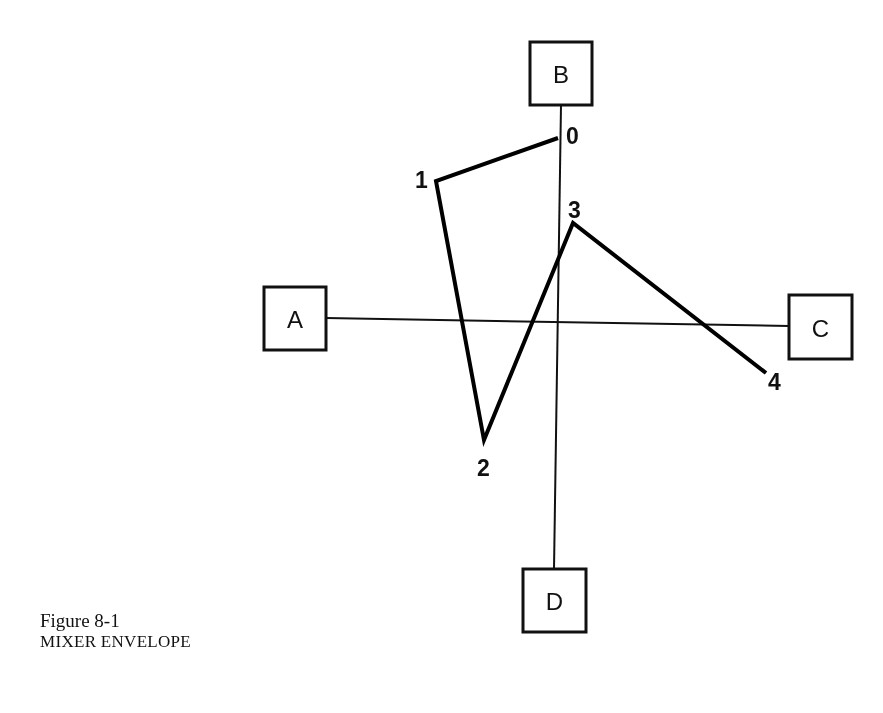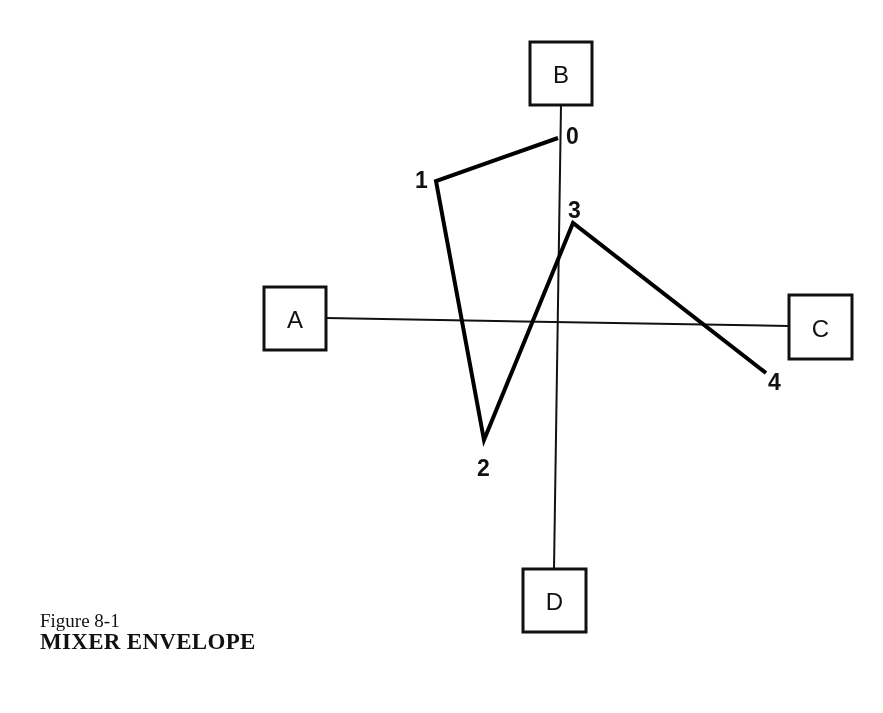--- a/index.html
+++ b/index.html
@@ -2,21 +2,21 @@
 <html><head>
   <meta charset="utf-8">
   <style>
     html, body { margin: 0; padding: 0; background: #ffffff; }
     body { width: 883px; height: 713px; position: relative; overflow: hidden; }
     #diagram { position: absolute; left: 0; top: 0; }
     .box-label { font-family: "Liberation Sans", "DejaVu Sans", sans-serif; font-size: 24px; fill: #111; }
     .pt-label { font-family: "Liberation Sans", "DejaVu Sans", sans-serif; font-size: 23px; fill: #111; font-weight: bold; }
     .caption { position: absolute; left: 40px; top: 610px; font-family: "Liberation Serif", "DejaVu Serif", serif; color: #111; line-height: 21px; }
     .caption .num { font-size: 19px; }
-    .caption .title { font-size: 23px; font-weight: bold; letter-spacing: 0.3px; }
+    .caption .title { font-size: 17px; font-weight: normal; letter-spacing: 0.3px; }
   </style>
 </head>
 <body>
 
 <svg id="diagram" width="883" height="713" viewBox="0 0 883 713" xmlns="http://www.w3.org/2000/svg">
 
   <line id="axis-h" stroke="#111" stroke-width="2" x1="326" y1="318" x2="789" y2="326"></line>
   <line id="axis-v" stroke="#111" stroke-width="2" x1="561" y1="105" x2="554" y2="569"></line>
 
   <polyline id="envelope" fill="none" stroke="#000" stroke-width="4" stroke-linejoin="miter" points="558,138 436,181 484,440 573,223 766,373"></polyline>

